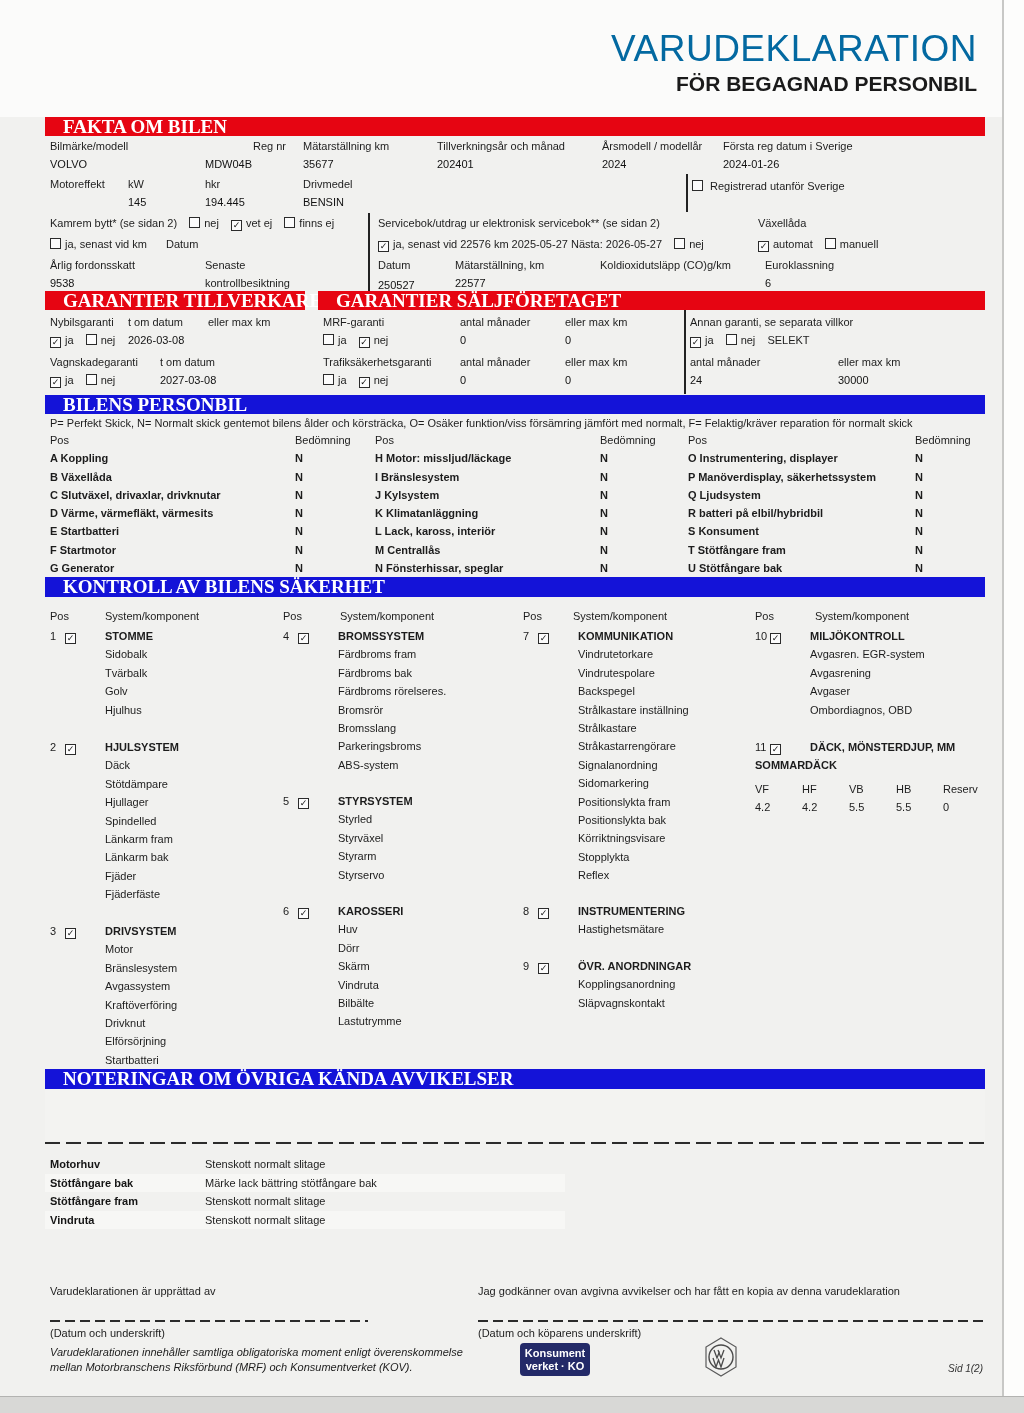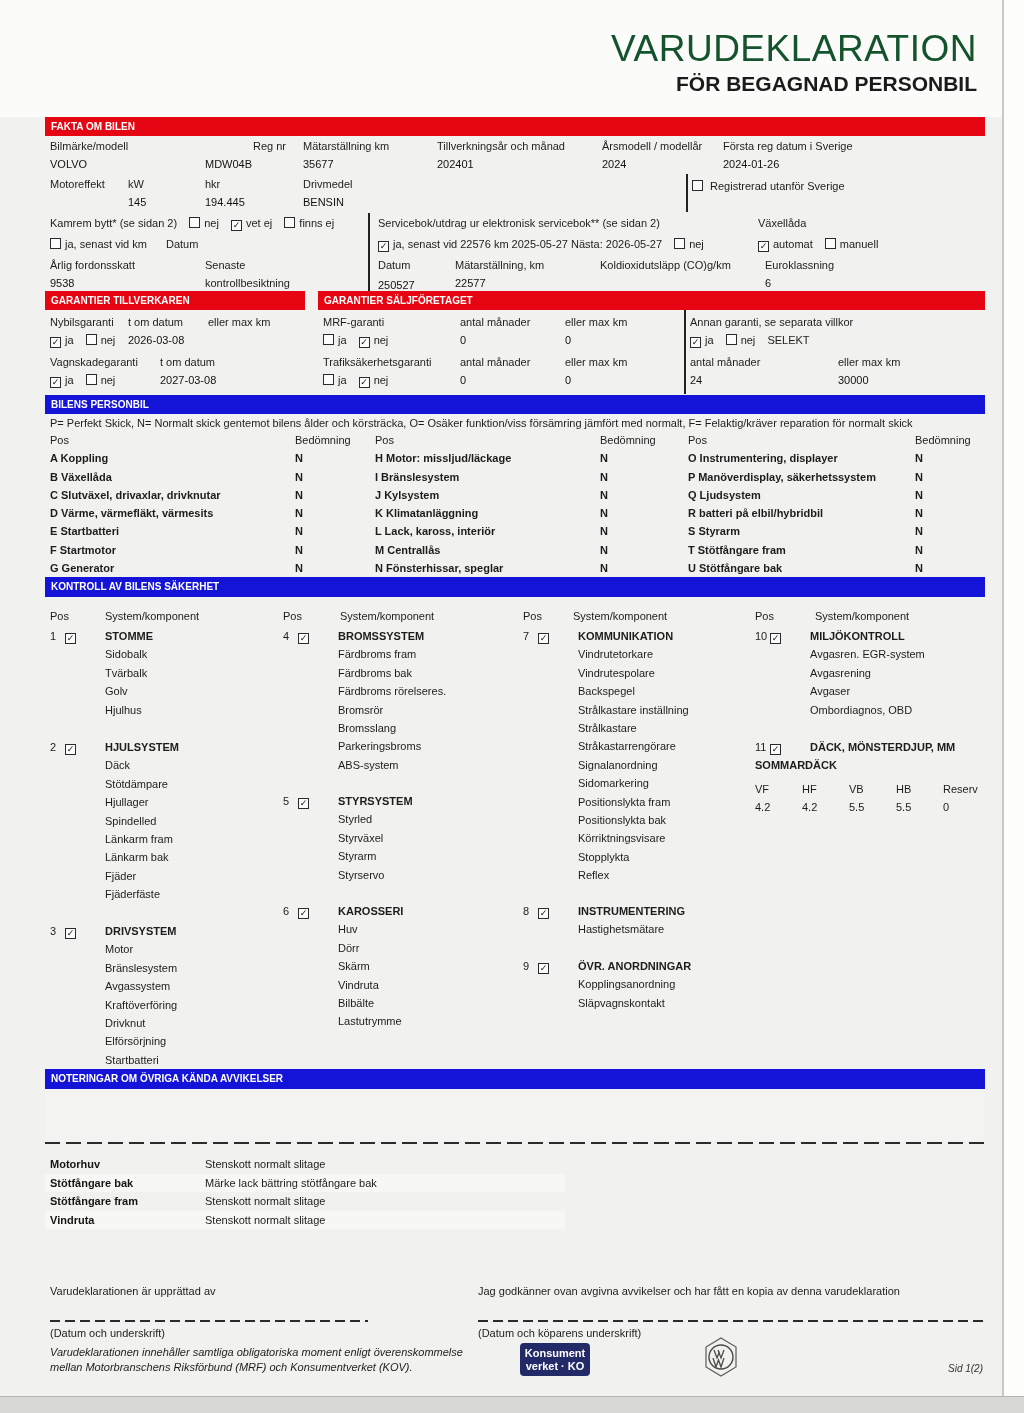--- a/index.html
+++ b/index.html
@@ -6,23 +6,23 @@
   body{font-family:"Liberation Sans","DejaVu Sans",sans-serif;background:#e8e8e6;}
   .page{position:relative;width:1024px;height:1413px;background:#f1f1ef;overflow:hidden;}
   .band-top{position:absolute;left:0;top:0;width:100%;height:117px;background:#fbfbfa;}
   .band-right{position:absolute;top:0;right:0;width:20px;height:100%;background:#fdfdfc;border-left:2px solid #c8c8c6;}
   .band-bottom{position:absolute;left:0;bottom:0;width:100%;height:16px;background:#d8d8d6;border-top:1px solid #b3b3b1;}
   .abs{position:absolute;}
   .lbl{font-size:11px;color:#1d1d1d;white-space:nowrap;}
   .val{font-size:11px;color:#121212;white-space:nowrap;}
   .b{font-weight:bold;}
   .it{font-style:italic;}
-  .title{font-size:37px;font-weight:500;color:#14532d;letter-spacing:.5px;white-space:nowrap;}
+  .title{font-size:37px;font-weight:500;color:#0369a1;letter-spacing:.5px;white-space:nowrap;}
   .subtitle{font-size:21px;font-weight:bold;color:#1a1a1a;white-space:nowrap;}
-  .bar{position:absolute;height:19px;line-height:19px;padding-left:6px;box-sizing:border-box;color:#fff;font-weight:bold;font-size:10px;white-space:nowrap;}
+  .bar{position:absolute;height:19px;line-height:19px;padding-left:18px;box-sizing:border-box;color:#fff;font-weight:bold;font-size:19px;white-space:nowrap;font-family:Liberation Serif, serif;}
   .bar.red{background:#e60512;}
   .bar.blue{background:#1413d8;}
   .cb{display:inline-block;box-sizing:border-box;width:11px;height:11px;border:1.6px solid #2b2b2b;background:#fcfcfc;font-size:9px;line-height:8px;text-align:center;font-weight:bold;color:#111;vertical-align:-1px;margin-right:4px;}
   .mlg{margin-left:9px;}
   .ml16{margin-left:16px;}
   .vline{position:absolute;width:2px;background:#222;}
   .dash{position:absolute;height:2px;background:repeating-linear-gradient(90deg,#2b2b2b 0 15px,transparent 15px 21px);}
   .dash.thin{height:1.6px;background:repeating-linear-gradient(90deg,#2b2b2b 0 10px,transparent 10px 15px);}
   .kcol{font-size:11px;color:#1c1c1c;}
   .krow{display:flex;line-height:18.3px;white-space:nowrap;}
@@ -250,21 +250,21 @@
       </div>
     <div class="krow">
         <span class="kl3 b">Q Ljudsystem</span>
         <span class="b">N</span>
       </div>
     <div class="krow">
         <span class="kl3 b">R batteri på elbil/hybridbil</span>
         <span class="b">N</span>
       </div>
     <div class="krow">
-        <span class="kl3 b">S Styrarm</span>
+        <span class="kl3 b">S Konsument</span>
         <span class="b">N</span>
       </div>
     <div class="krow">
         <span class="kl3 b">T Stötfångare fram</span>
         <span class="b">N</span>
       </div>
     <div class="krow">
         <span class="kl3 b">U Stötfångare bak</span>
         <span class="b">N</span>
       </div>

